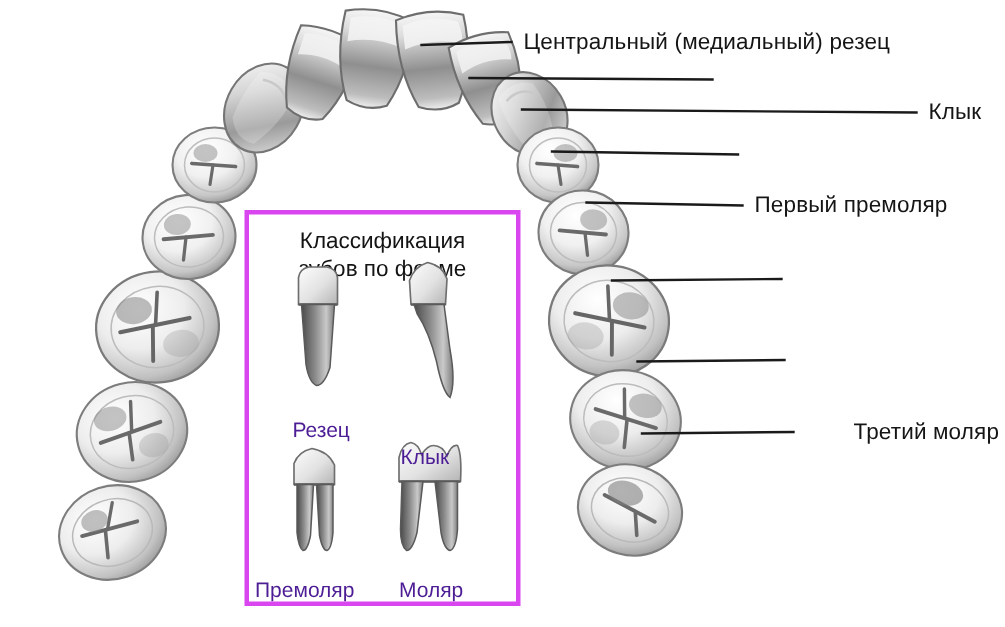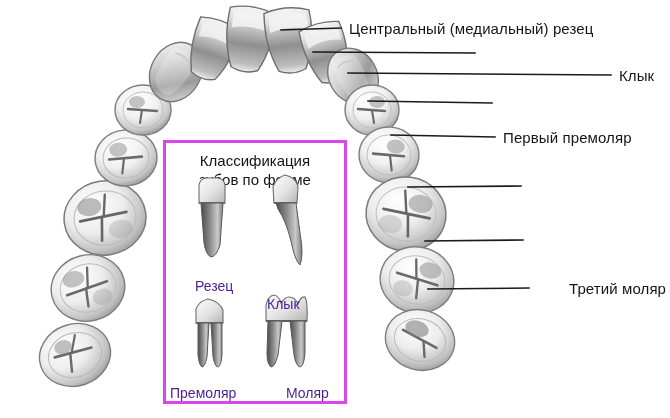--- a/index.html
+++ b/index.html
@@ -283,16 +283,16 @@
         <path d="M-20,0 L-20,-16 Q-18,-25 -12,-26 Q-7,-25 -5,-18 Q-1,-24 3,-24 Q9,-24 12,-17 Q15,-25 19,-24 Q22,-18 21,0 Z" fill="url(#crownG)" stroke="#6e6e6e" stroke-width="1.1"></path>
         <path d="M-20,0 L21,0" stroke="#5d5d5d" stroke-width="1.8"></path>
         <path d="M-18,0 L-4,0 L-8,34 Q-11,46 -15,46 Q-19,43 -19,32 Z" fill="url(#rootG)" stroke="#5a5a5a" stroke-width="1"></path>
         <path d="M4,0 L19,0 L19,32 Q18,45 14,46 Q10,45 8,34 Z" fill="url(#rootG)" stroke="#5a5a5a" stroke-width="1"></path>
       </g>
     </svg>
 
     <div class="box-label" style="left:29px;top:136px;">Резец</div>
     <div class="box-label" style="left:101px;top:154px;">Клык</div>
     <div class="box-label" style="left:4px;top:243px;">Премоляр</div>
-    <div class="box-label" style="left:100px;top:243px;margin-left:20px;">Моляр</div>
+    <div class="box-label" style="left:100px;top:243px;">Моляр</div>
   </div>
 
 </div>
 
 </body></html>

